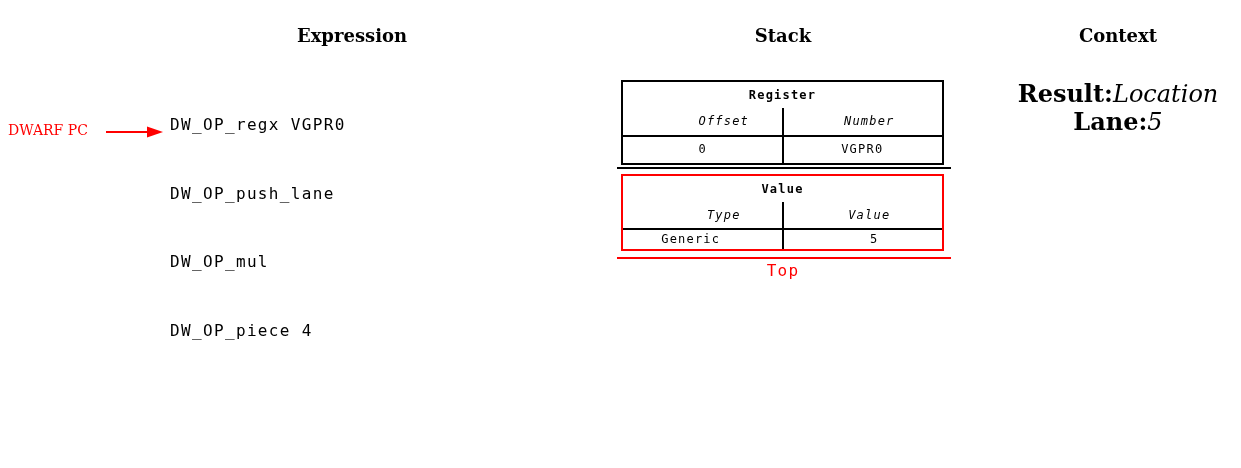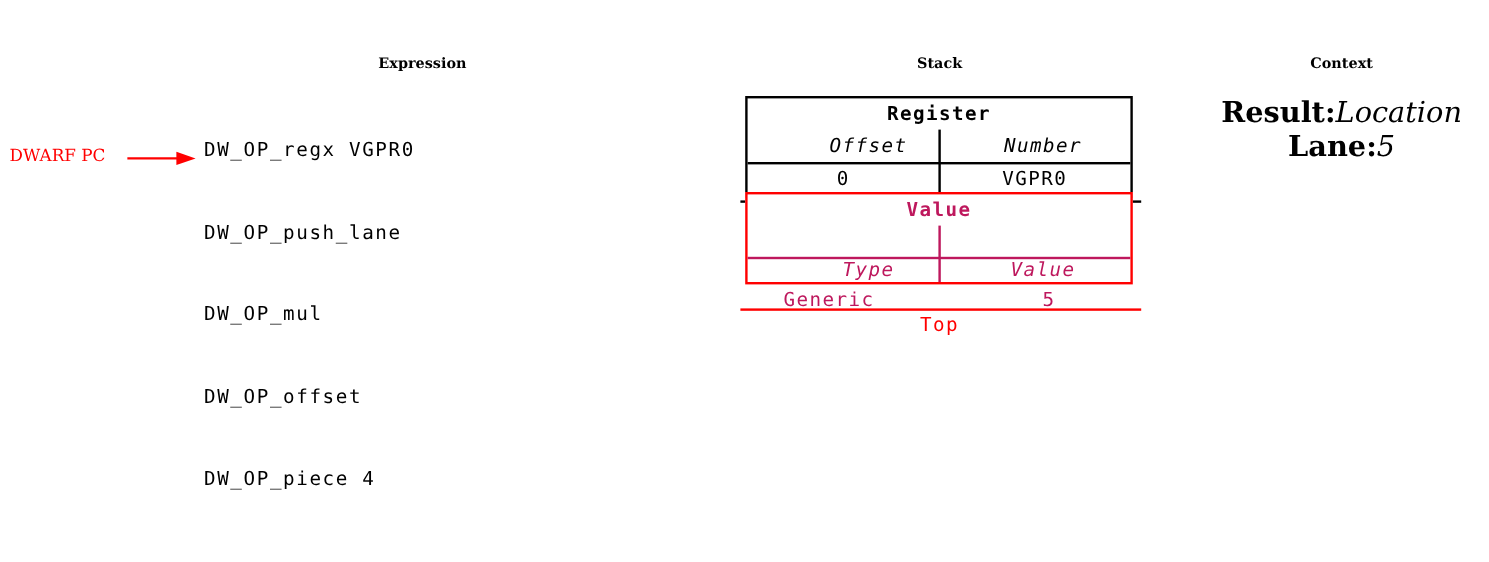--- a/index.html
+++ b/index.html
@@ -12,23 +12,22 @@
     overflow: hidden;
     font-family: "DejaVu Serif", serif;
     color: #000000;
   }
   .col-title {
     position: absolute;
     top: 25px;
     transform: translateX(-50%);
     font-family: "DejaVu Serif", serif;
     font-weight: bold;
-    font-size: 12px;
+    font-size: 18px;
     white-space: nowrap;
-    margin-top: 21px;
   }
   
   .expr-list {
     position: absolute;
     left: 170px;
     top: 72px;
     font-family: "DejaVu Sans Mono", monospace;
     font-size: 16px;
     letter-spacing: 1.35px;
     white-space: pre;
@@ -44,27 +43,27 @@
     white-space: nowrap;
   }
   .pc-arrow { position: absolute; left: 106px; top: 125px; }
   
   .tbl {
     position: absolute;
     left: 621px;
     width: 323px;
     border: 2px solid #000000;
     font-family: "DejaVu Sans Mono", monospace;
-    font-size: 16px;
+    font-size: 12px;
     letter-spacing: 1.2px;
     text-align: center;
     background: #ffffff;
   }
   .tbl-register { top: 80px; height: 85px; }
-  .tbl-value { top: 160px; height: 77px; border-color: #ff0000; color: #be185d; }
+  .tbl-value { top: 174px; height: 77px; border-color: #ff0000; color: #000000; }
   .tbl-title { height: 26px; line-height: 26px; font-weight: bold; }
   .tbl-row { display: flex; }
   .tbl-row.hdr { font-style: italic; padding-left: 28px; }
   .tbl-cell { flex: 1; }
   .vdiv { position: absolute; left: 50%; margin-left: -1px; width: 2px; top: 26px; bottom: 0; background: currentColor; }
   .hdiv { position: absolute; left: 0; right: 0; height: 2px; background: currentColor; }
   .stack-sep { position: absolute; left: 617px; width: 334px; height: 2px; }
   .sep-black { top: 167px; background: #000000; }
   .sep-red { top: 257px; background: #ff0000; }
   .top-label {
@@ -101,21 +100,20 @@
   <div class="pc-label">DWARF PC</div>
   <svg class="pc-arrow" width="58" height="14" viewBox="0 0 58 14">
     <line x1="0" y1="7" x2="43" y2="7" stroke="#ff0000" stroke-width="2"></line>
     <polygon points="41,1.5 57,7 41,12.5" fill="#ff0000"></polygon>
   </svg>
 
   <div class="expr-list">
     <div class="expr-line">DW_OP_regx VGPR0</div>
     <div class="expr-line">DW_OP_push_lane</div>
     <div class="expr-line">DW_OP_mul</div>
-    <div class="expr-line">DW_OP_offset</div>
     <div class="expr-line">DW_OP_piece 4</div>
     
     
     
     
     
     
   </div>
 
   <div class="tbl tbl-register">
@@ -128,21 +126,21 @@
       <div class="tbl-cell">0</div>
       <div class="tbl-cell">VGPR0</div>
     </div>
     <div class="vdiv"></div>
     <div class="hdiv" style="top:53px"></div>
   </div>
   <div class="stack-sep sep-black"></div>
 
   <div class="tbl tbl-value">
     <div class="tbl-title">Value</div>
-    <div class="tbl-row hdr" style="height:26px; line-height:26px;margin-top:24px;">
+    <div class="tbl-row hdr" style="height:26px; line-height:26px;">
       <div class="tbl-cell">Type</div>
       <div class="tbl-cell">Value</div>
     </div>
     <div class="tbl-row" style="height:16px; line-height:19px; margin-top:2px;gap:48px;">
       <div class="tbl-cell">Generic</div>
       <div class="tbl-cell">5</div>
     </div>
     <div class="vdiv"></div>
     <div class="hdiv" style="top:52px"></div>
   </div>

